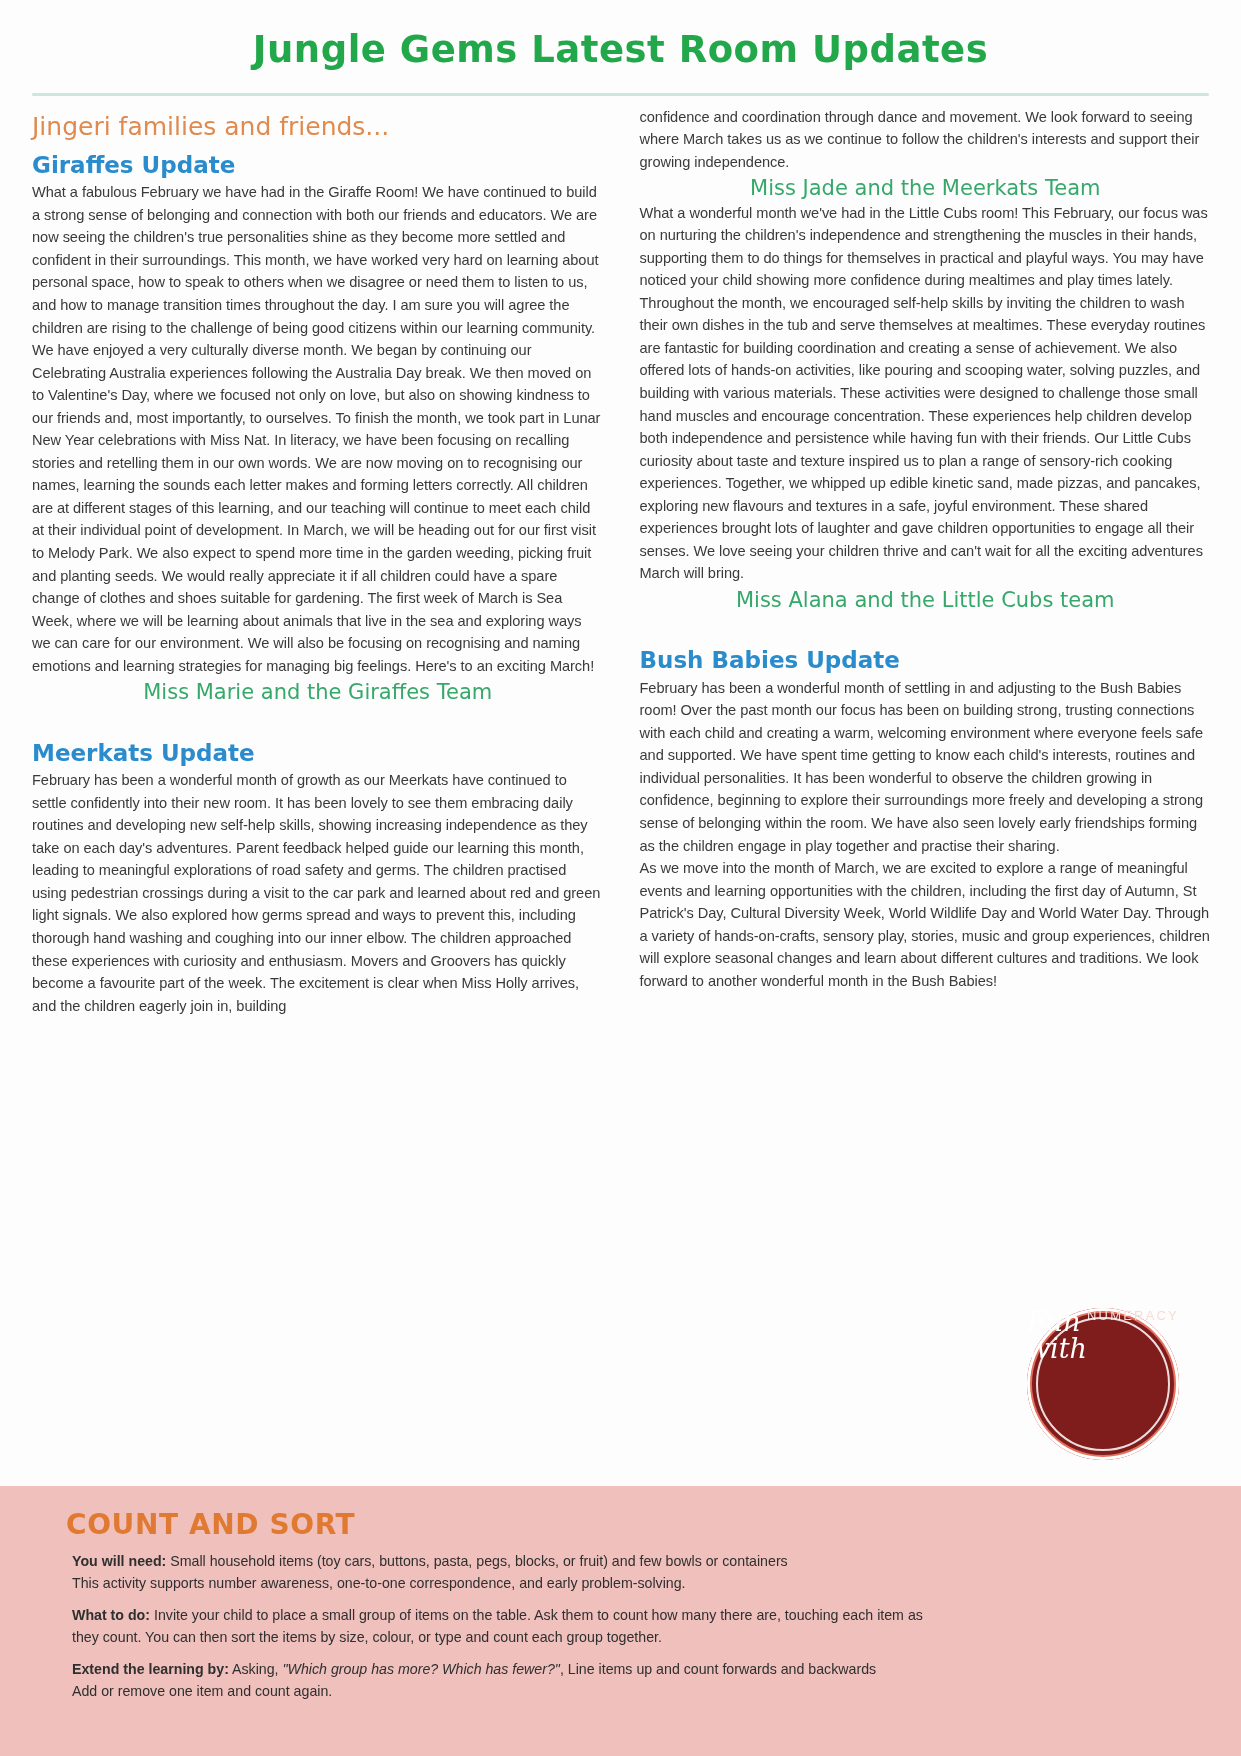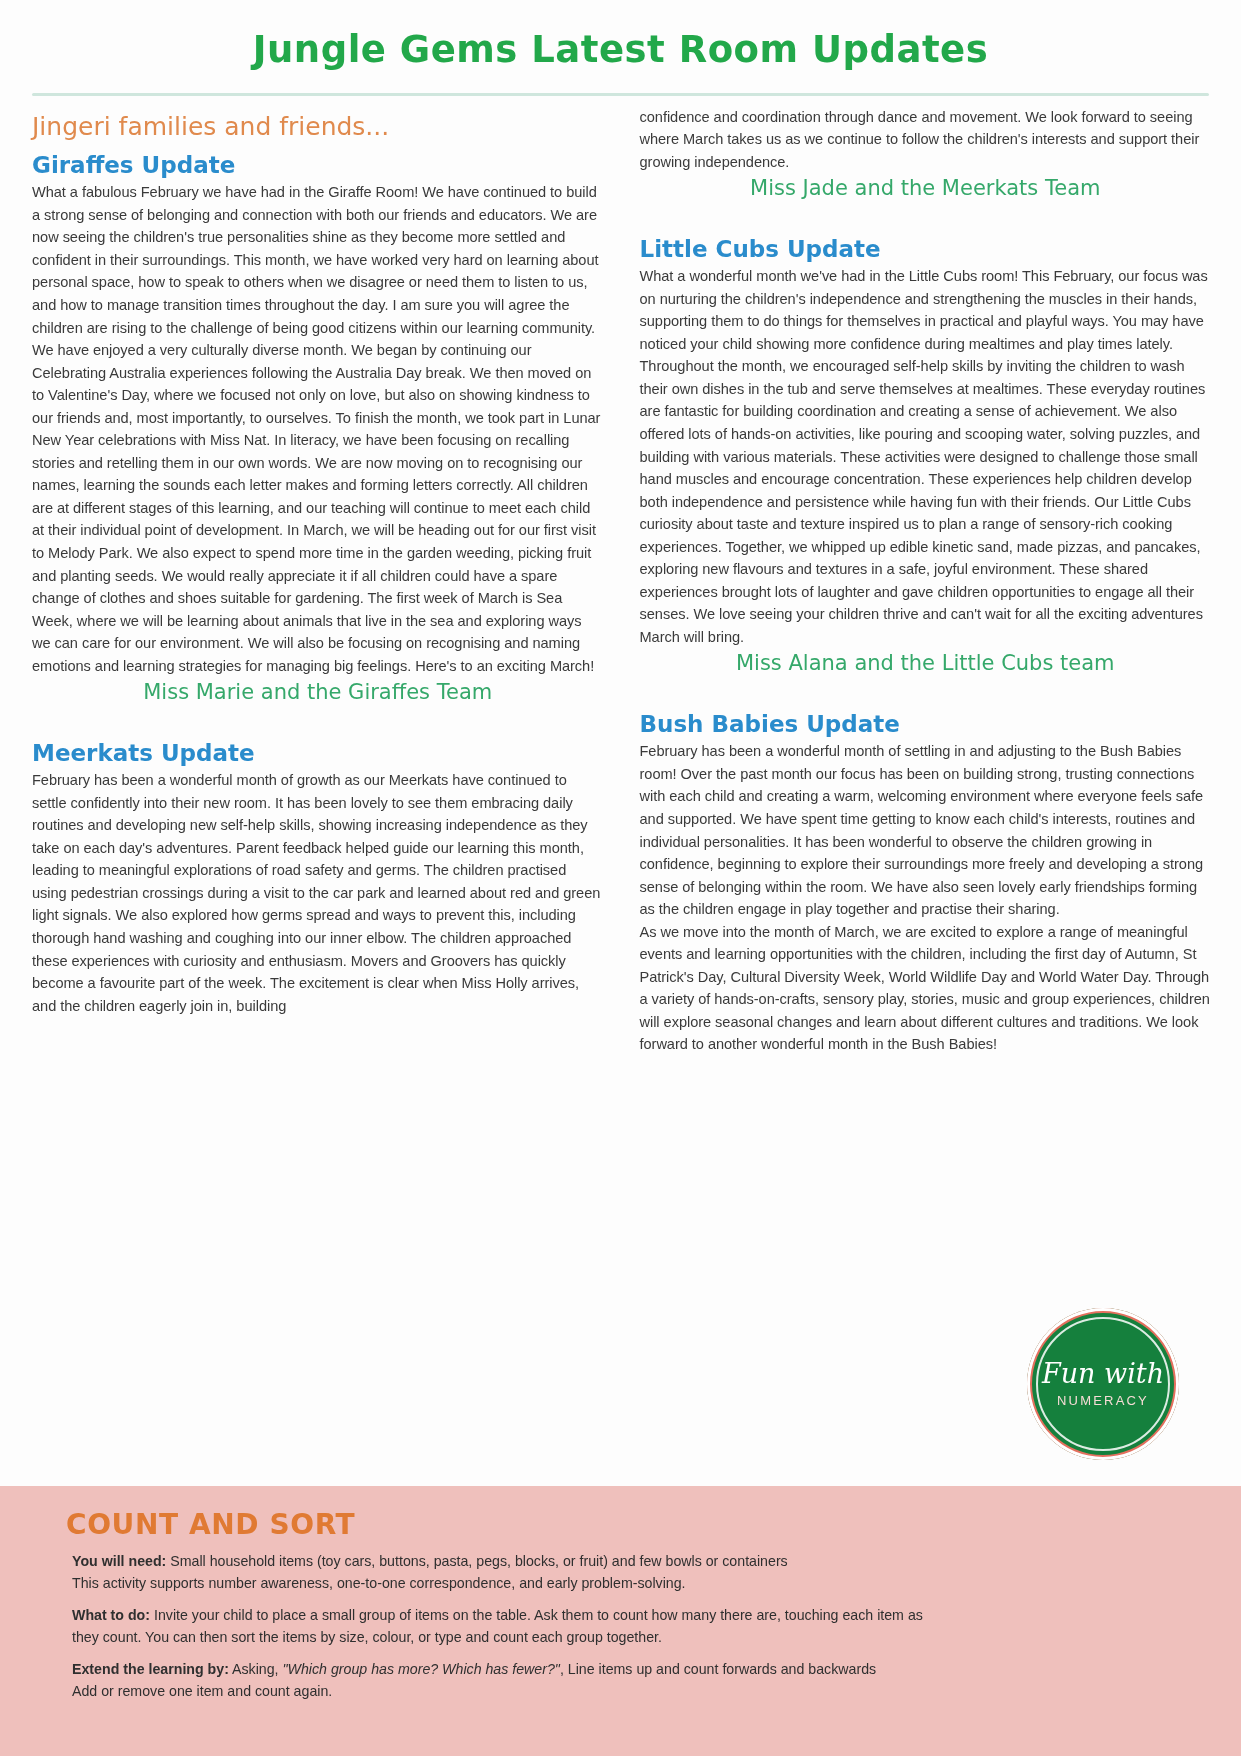--- a/index.html
+++ b/index.html
@@ -119,25 +119,25 @@
   .activity b { font-weight: bold; }
   .activity i { font-style: italic; }
 
   
   .badge {
     position: absolute;
     right: 62px;
     top: 1308px;
     width: 152px; height: 152px;
     border-radius: 50%;
-    background: #15803d;
+    background: #7f1d1d;
     box-shadow: 0 0 0 3px #ffffff inset, 0 0 0 5px #e4705e inset;
     display: flex;
-    flex-direction: column;
-    align-items: center;
+    flex-direction: row;
+    align-items: flex-start;
     justify-content: center;
     z-index: 5;
   }
   .badge-ring {
     position: absolute;
     left: 9px; top: 9px; right: 9px; bottom: 9px;
     border: 2px solid rgba(255,255,255,0.85);
     border-radius: 50%;
     pointer-events: none;
   }
@@ -176,21 +176,20 @@
       <div class="signoff">Miss Marie and the Giraffes Team</div>
 
       <div class="room-heading spaced">Meerkats Update</div>
       <p class="body-text">February has been a wonderful month of growth as our Meerkats have continued to settle confidently into their new room. It has been lovely to see them embracing daily routines and developing new self-help skills, showing increasing independence as they take on each day's adventures. Parent feedback helped guide our learning this month, leading to meaningful explorations of road safety and germs. The children practised using pedestrian crossings during a visit to the car park and learned about red and green light signals. We also explored how germs spread and ways to prevent this, including thorough hand washing and coughing into our inner elbow. The children approached these experiences with curiosity and enthusiasm. Movers and Groovers has quickly become a favourite part of the week. The excitement is clear when Miss Holly arrives, and the children eagerly join in, building</p>
     </div>
 
     <div class="col">
       <p class="body-text">confidence and coordination through dance and movement. We look forward to seeing where March takes us as we continue to follow the children's interests and support their growing independence.</p>
       <div class="signoff">Miss Jade and the Meerkats Team</div>
 
-      <div class="room-heading spaced">Little Cubs Update</div>
       <p class="body-text">What a wonderful month we've had in the Little Cubs room! This February, our focus was on nurturing the children's independence and strengthening the muscles in their hands, supporting them to do things for themselves in practical and playful ways. You may have noticed your child showing more confidence during mealtimes and play times lately. Throughout the month, we encouraged self-help skills by inviting the children to wash their own dishes in the tub and serve themselves at mealtimes. These everyday routines are fantastic for building coordination and creating a sense of achievement. We also offered lots of hands-on activities, like pouring and scooping water, solving puzzles, and building with various materials. These activities were designed to challenge those small hand muscles and encourage concentration. These experiences help children develop both independence and persistence while having fun with their friends. Our Little Cubs curiosity about taste and texture inspired us to plan a range of sensory-rich cooking experiences. Together, we whipped up edible kinetic sand, made pizzas, and pancakes, exploring new flavours and textures in a safe, joyful environment. These shared experiences brought lots of laughter and gave children opportunities to engage all their senses. We love seeing your children thrive and can't wait for all the exciting adventures March will bring.</p>
       <div class="signoff">Miss Alana and the Little Cubs team</div>
 
       <div class="room-heading spaced">Bush Babies Update</div>
       <p class="body-text">February has been a wonderful month of settling in and adjusting to the Bush Babies room! Over the past month our focus has been on building strong, trusting connections with each child and creating a warm, welcoming environment where everyone feels safe and supported. We have spent time getting to know each child's interests, routines and individual personalities. It has been wonderful to observe the children growing in confidence, beginning to explore their surroundings more freely and developing a strong sense of belonging within the room. We have also seen lovely early friendships forming as the children engage in play together and practise their sharing.</p>
       <p class="body-text">As we move into the month of March, we are excited to explore a range of meaningful events and learning opportunities with the children, including the first day of Autumn, St Patrick's Day, Cultural Diversity Week, World Wildlife Day and World Water Day. Through a variety of hands-on-crafts, sensory play, stories, music and group experiences, children will explore seasonal changes and learn about different cultures and traditions. We look forward to another wonderful month in the Bush Babies!</p>
     </div>
   </div>
 
   <div class="activity">

